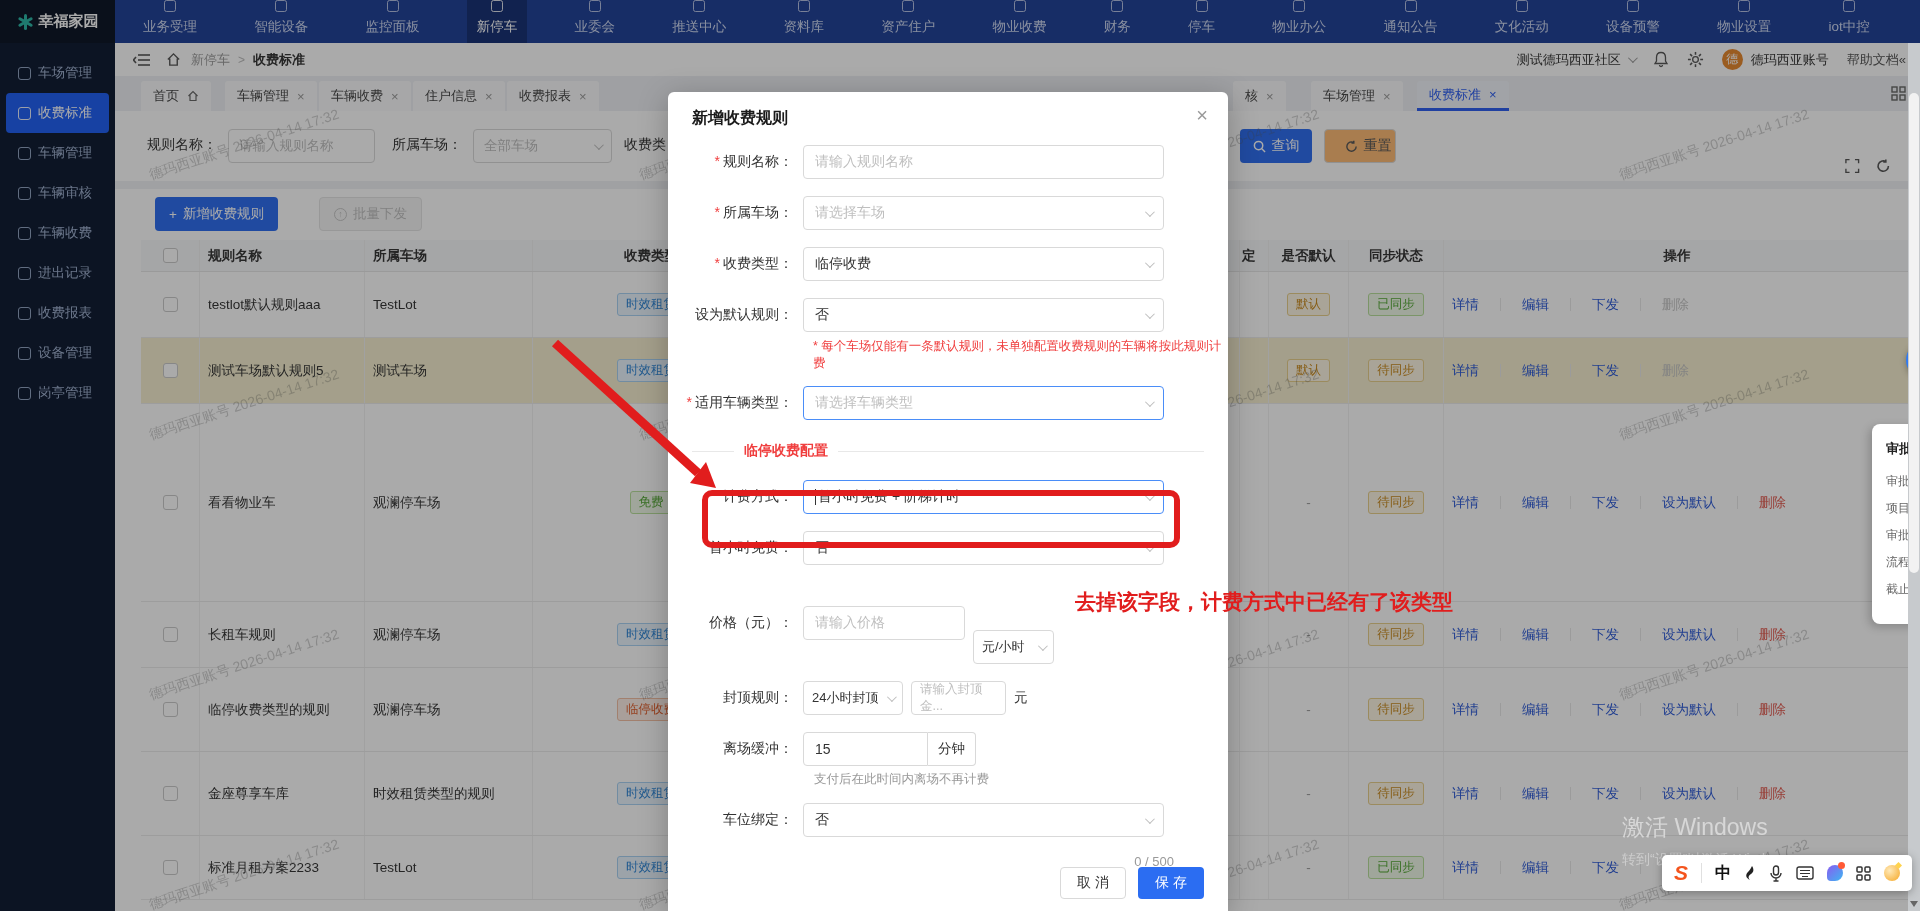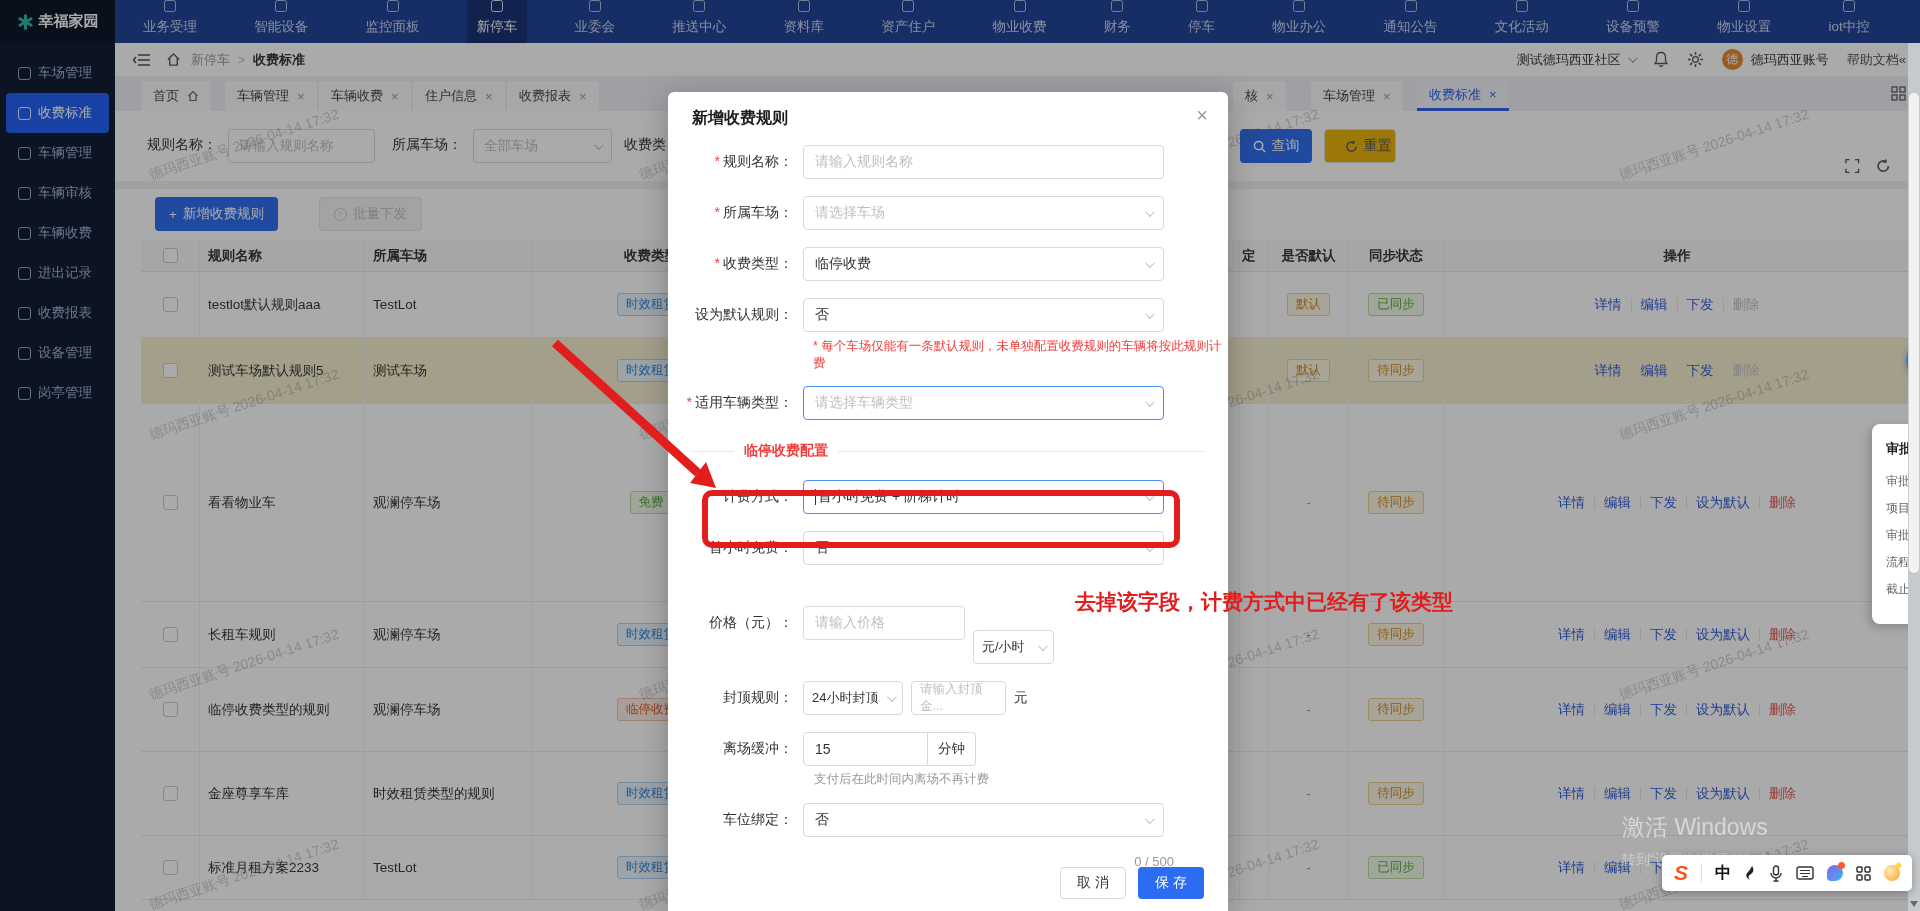--- a/index.html
+++ b/index.html
@@ -43,21 +43,21 @@
   .tab-grid-ico { position:absolute; right:14px; top:10px; cursor:pointer; }
 
   
   .filterbar { position:absolute; left:115px; top:111px; width:1805px; height:70px; background:#fff; z-index:2; }
   .flabel-s { position:absolute; font-size:14px; color:#333; top:25px; }
   .inputbox { position:absolute; height:34px; border:1px solid #d9d9d9; border-radius:4px; background:#fff; display:flex; align-items:center; padding:0 10px; font-size:13.5px; top:18px; }
   .ph { color:#bfbfbf; }
   .inputbox .chev { margin-left:auto; border-color:#bfbfbf; }
   .btn { position:absolute; top:18px; height:34px; border-radius:4px; display:flex; align-items:center; justify-content:center; gap:6px; font-size:14px; cursor:pointer; }
   .btn-primary { background:#2b6cf0; color:#fff; border:none; }
-  .btn-plain { background:#eab308; color:#555; border:1px solid #d9d9d9;padding-left:16px; }
+  .btn-plain { background:#fdba74; color:#555; border:1px solid #d9d9d9;padding-left:16px; }
 
   
   .card { position:absolute; left:115px; top:189px; width:1805px; height:722px; background:#fff; z-index:1; }
   .card-btn { position:absolute; top:8px; height:34px; border-radius:4px; display:flex; align-items:center; gap:6px; font-size:13.5px; padding:0 14px; cursor:pointer; }
   .add-btn { left:40px; background:#2b6cf0; color:#fff; }
   .batch-btn { left:204px; background:#f5f5f5; color:#bfbfbf; border:1px solid #e3e3e3; cursor:not-allowed; }
   .batch-ico { width:13px; height:13px; border:1.1px solid #c5c5c5; border-radius:50%; font-size:9px; line-height:11px; text-align:center; color:#c0c0c0; }
   .corner-icos { position:absolute; right:30px; top:-22px; display:flex; gap:14px; }
 
   .tablewrap { position:absolute; left:141px; top:240px; width:1769px; z-index:1; }
@@ -67,21 +67,21 @@
   .tcell { padding:0 8px; font-size:13.5px; color:#333; overflow:hidden; white-space:nowrap; align-self:stretch; display:flex; align-items:center; border-right:1px solid #f2f2f2; }
   .tcell:last-child { border-right:none; }
   .tcell.center { justify-content:center; }
   .cb { width:15px; height:15px; border:1px solid #c9c9c9; border-radius:3px; background:#fff; margin:0 auto; cursor:pointer; }
   .tag { display:inline-block; padding:2px 8px; border-radius:3px; font-size:12.5px; line-height:17px; border:1px solid transparent; }
   .tag-blue { color:#2f86d6; background:#eaf4fe; border-color:#a8d2f3; }
   .tag-green { color:#53a834; background:#f0f9e8; border-color:#b7df9a; }
   .tag-red { color:#e05c2a; background:#fdeee6; border-color:#f3bfa4; }
   .tag-gold { color:#c98a1e; background:#fdf6e3; border-color:#e8cf8a; }
   .dash { color:#999; }
-  .ops { display:flex; align-items:center; justify-content:center; width:100%; gap:9px; }
+  .ops { display:flex; align-items:center; justify-content:flex-start; width:100%; gap:21px; }
   .op-link { color:#2e5bd7; font-size:13.5px; cursor:pointer; }
   .op-red { color:#e25449; }
   .op-dis { color:#c3c3c3; cursor:not-allowed; }
   .op-sep { width:1px; height:13px; background:#e8e8e8; }
 
   
   .wm-layer { position:absolute; left:115px; top:76px; right:0; bottom:0; overflow:hidden; z-index:2; pointer-events:none; }
   .wm { position:absolute; transform:rotate(-18deg); color:rgba(90,90,90,.30); font-size:14px; white-space:nowrap; }
 
   

